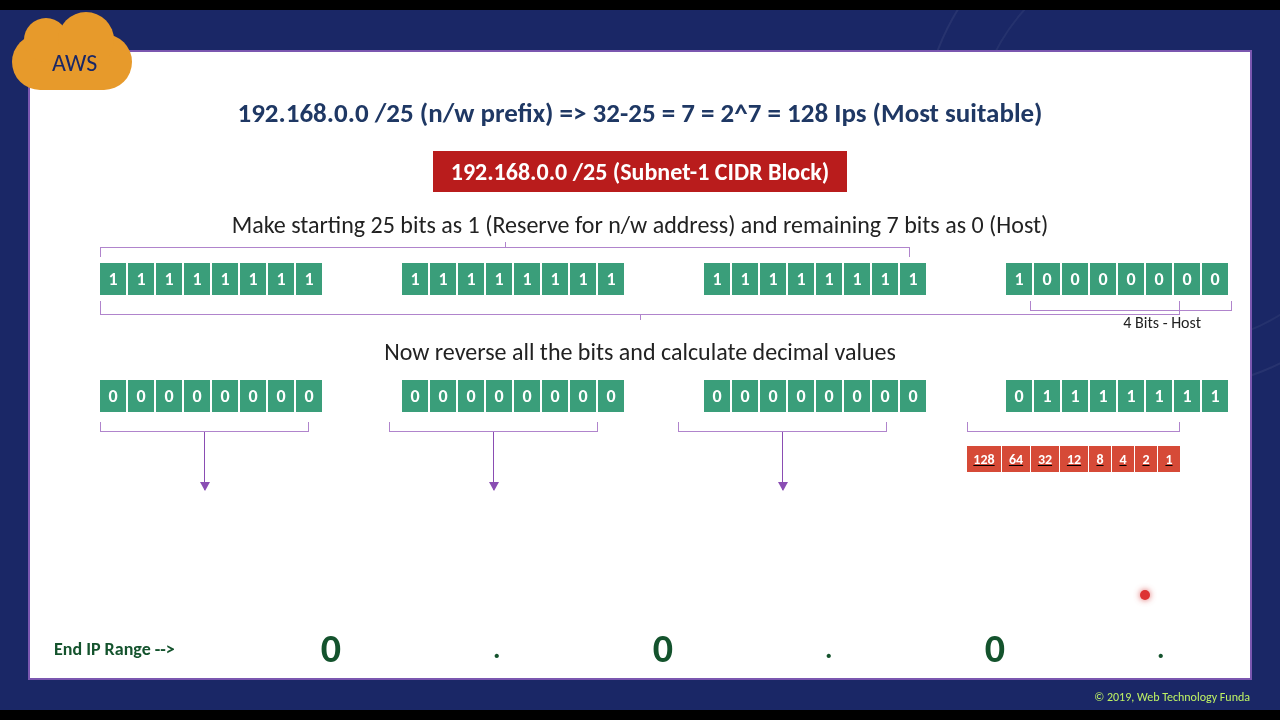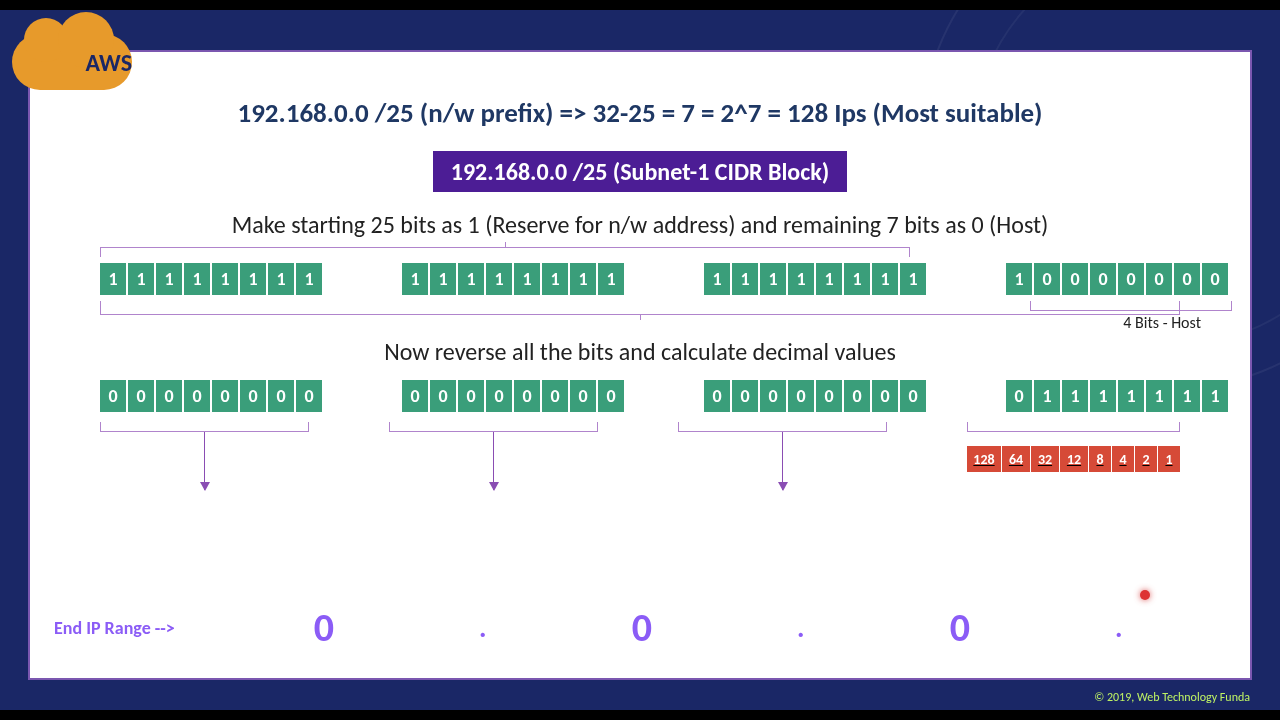--- a/index.html
+++ b/index.html
@@ -23,27 +23,27 @@
   }
   .aws-badge {
     position: absolute; left: -18px; top: -18px; z-index: 5;
   }
   .aws-cloud {
     width: 120px; height: 56px; background: #e79a2b; border-radius: 30px;
     position: relative;
   }
   .aws-cloud::before { content:""; position:absolute; left:12px; top:-16px; width:44px; height:44px; background:#e79a2b; border-radius:50%; }
   .aws-cloud::after  { content:""; position:absolute; left:46px; top:-22px; width:56px; height:56px; background:#e79a2b; border-radius:50%; }
-  .aws-label { position:absolute; left:0; right:0; top:14px; text-align:right; font-weight:700; font-size:24px; color:#1a2766; z-index:2; }
+  .aws-label { position:absolute; left:0; right:0; top:14px; text-align:left; font-weight:400; font-size:24px; color:#1a2766; z-index:2;padding-left:40px; }
 
   .title { text-align:center; font-size:42px; font-weight:800; color:#1f3864; margin-top:42px; letter-spacing:-0.5px; }
   .subtitle { text-align:center; font-size:27px; font-weight:700; color:#1f3864; margin-top:44px; }
   .cidr-box {
     display:block; margin:22px auto 0; width:fit-content; padding:6px 18px;
-    background:#4c1d95; color:#fff; font-size:24px; font-weight:700;
+    background:#b91c1c; color:#fff; font-size:24px; font-weight:700;
   }
   .instr { text-align:center; font-size:24px; color:#222; margin-top:18px; }
 
   .rows-wrap { position:relative; margin:8px 70px 0; }
   .top-bracket, .row-bracket {
     border:1px solid #b084cc; border-bottom:none; height:10px; position:relative;
   }
   .top-bracket { margin:0 0 6px; width:810px; margin-left:0; }
   .top-bracket::after { content:""; position:absolute; left:50%; top:-6px; width:1px; height:6px; background:#b084cc; }
 
@@ -67,21 +67,21 @@
   }
 
   .under-row { display:flex; gap:80px; margin-top:6px; }
   .under-col { width:222px; display:flex; flex-direction:column; align-items:center;text-decoration:underline; }
   .under-col .under-bracket { width:100%; }
 
   .weights { display:flex; gap:1px; margin-top:14px; }
   .w { background:#d64a37; color:#fff; font-weight:800; font-size:14px; height:26px; display:flex; align-items:center; justify-content:center; }
   .w.lg { width:34px; } .w.md { width:28px; } .w.sm { width:22px; }
 
-  .end-line { position:absolute; left:24px; bottom:26px; display:flex; align-items:center; gap:8px; font-weight:800; color:#8b5cf6; }
+  .end-line { position:absolute; left:24px; bottom:5px; display:flex; align-items:center; gap:15px; font-weight:800; color:#14532d; }
   .end-label { font-size:18px; margin-right:30px; }
   .end-val { font-size:40px; width:222px; text-align:center; }
   .dot { font-size:28px; width:80px; text-align:center; }
 
   .laser { position:absolute; width:10px; height:10px; border-radius:50%; background:#d33; box-shadow:0 0 6px rgba(211,51,51,0.8); }
 
   .footer { position:absolute; right:30px; bottom:6px; color:#bef264; font-size:12px; }
 </style>
 </head>
 <body>

